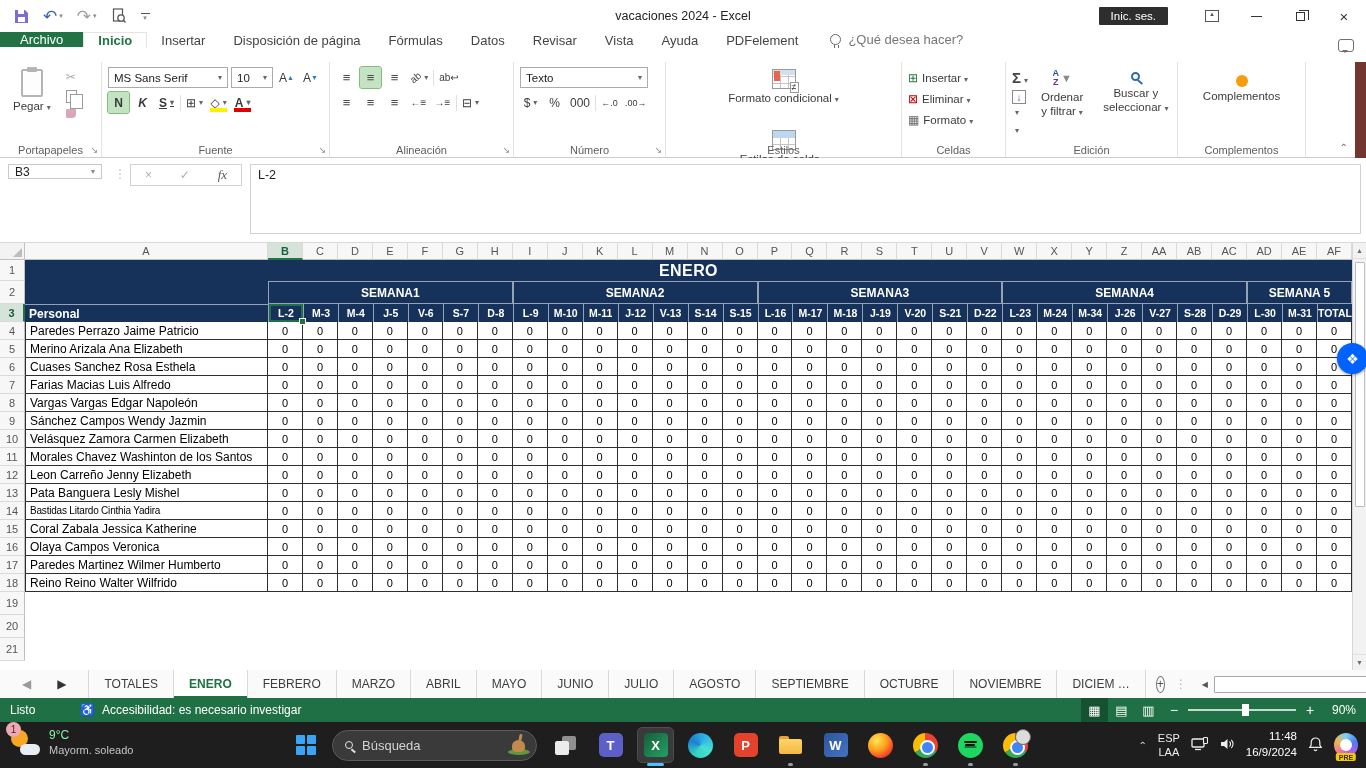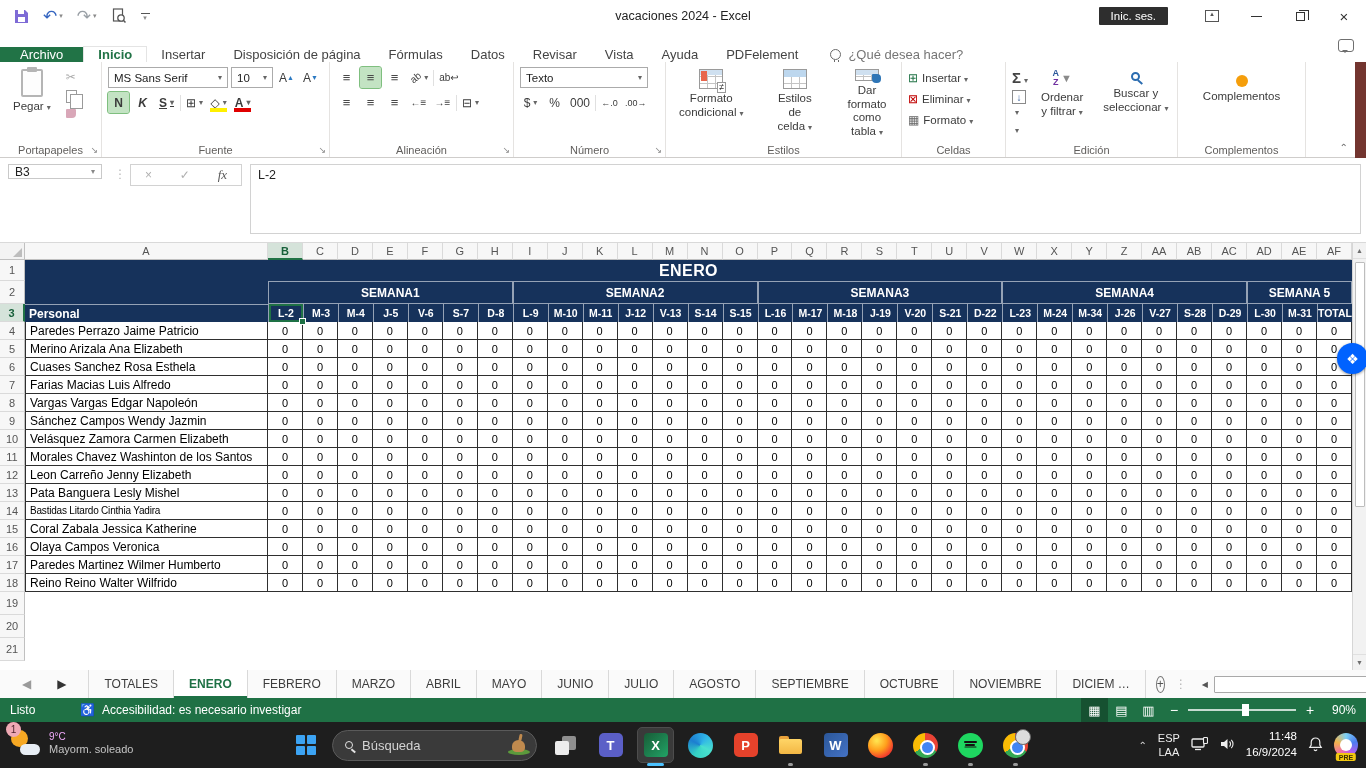--- a/index.html
+++ b/index.html
@@ -17,21 +17,21 @@
   .tb-right{margin-left:auto;display:flex;align-items:center;gap:0;z-index:2}
   .signin{background:#2E2E2E;color:#fff;font-size:11.5px;padding:3px 12px;border-radius:1px;margin-right:22px}
   .wbtn{width:44px;height:30px;display:flex;align-items:center;justify-content:center;color:#333}
   .ropt{width:14px;height:12px;border:1px solid #555;display:flex;align-items:flex-start;justify-content:center;font-size:7px;line-height:5px;color:#555}
   .minim{width:11px;height:1px;background:#333}
   .restore{width:9px;height:9px;border:1px solid #333;position:relative}
   .restore::after{content:"";position:absolute;left:2px;top:-3px;width:9px;height:9px;border:1px solid #333;border-left:none;border-bottom:none}
   .closex{font-size:15px;color:#333}
 
   
-  .tabrow{height:30px;display:flex;align-items:flex-end;background:#fff;position:relative}
+  .tabrow{height:30px;display:flex;align-items:flex-start;background:#fff;position:relative}
   .file-tab{background:#217346;color:#fff;padding:0 20px;display:flex;align-items:center;font-size:13px}
   .rtab{padding:0 14px;display:flex;align-items:center;font-size:13px;color:#444;white-space:nowrap}
   .rtab.active{color:#217346;background:#fff;border:1px solid #e4e4e4;border-bottom:none;font-weight:bold}
   .tellme{display:flex;align-items:center;gap:7px;margin-left:18px;color:#767676;font-size:13px}
   .bulb{width:11px;height:11px;border:1.5px solid #6a6a6a;border-radius:50%;position:relative}
   .bulb::after{content:"";position:absolute;left:2.5px;bottom:-4px;width:3px;height:3px;border-left:1.5px solid #6a6a6a;border-right:1.5px solid #6a6a6a}
   .comment-ic{position:absolute;right:12px;top:7px;width:16px;height:13px;border:1.5px solid #6f6f6f;border-radius:3px}
   .comment-ic::after{content:"";position:absolute;left:3px;bottom:-5px;border:3px solid transparent;border-top-color:#6f6f6f}
 
   
@@ -135,21 +135,21 @@
   .zthumb{position:absolute;left:54px;top:-5px;width:7px;height:12px;background:#fff}
   .zpct{width:44px;text-align:center;font-size:12px}
 
   
   .taskbar{height:46px;background:#1E1E1E;position:relative;display:flex;align-items:center}
   .weather{position:absolute;left:10px;top:5px;display:flex;align-items:center;gap:9px}
   .wicon{width:30px;height:30px;position:relative}
   .wsun{position:absolute;left:1px;top:3px;width:17px;height:17px;border-radius:50%;background:#F6A823}
   .wcloud{position:absolute;right:0;bottom:2px;width:20px;height:11px;border-radius:7px;background:#E8EEF5}
   .wbadge{position:absolute;left:-4px;top:-5px;width:15px;height:15px;border-radius:50%;background:#EFA9B4;color:#4c1f2a;font-size:10px;display:flex;align-items:center;justify-content:center;z-index:2}
-  .wtemp{color:#f0abfc;font-size:10px;line-height:1.3}
+  .wtemp{color:#86efac;font-size:12px;line-height:1.3}
   .wcond{color:#c4c4c4;font-size:11px}
   .center-cluster{position:absolute;left:286px;display:flex;align-items:center;height:46px}
   .start{width:40px;display:flex;align-items:center;justify-content:center}
   .winlogo{display:grid;grid-template-columns:9px 9px;grid-template-rows:9px 9px;gap:2px}
   .winlogo i{background:#3CA4F4;border-radius:1px}
   .searchpill{width:205px;height:31px;border-radius:16px;background:#3A3A3A;border:1px solid #5a5a5a;display:flex;align-items:center;padding:0 5px 0 12px;gap:9px;margin:0 6px}
   .smag{width:8px;height:8px;border:1.5px solid #e3e3e3;border-radius:50%;position:relative;flex:none}
   .smag::after{content:"";position:absolute;right:-4px;bottom:-3px;width:5px;height:1.5px;background:#e3e3e3;transform:rotate(40deg)}
   .stext{color:#d3d3d3;font-size:13px;flex:1}
   .sanimal{width:24px;height:22px;position:relative;flex:none}
@@ -337,21 +337,21 @@
       <span class="btn-sm">%</span>
       <span class="btn-sm" style="font-size:12px">000</span>
       <span style="width:1px;height:16px;background:#e0e0e0"></span>
       <span class="btn-sm" style="font-size:9px">←.0</span>
       <span class="btn-sm" style="font-size:9px">.00→</span>
     </div>
     <span class="glabel">Número</span>
     <span class="launcher">↘</span>
   </div>
 
-  <div class="rgroup" style="width:236px;flex-direction:row;gap:20px">
+  <div class="rgroup" style="width:236px;flex-direction:column;gap:20px">
     <div class="bigbtn">
       <span class="mini-table cf"></span>
       <span class="dd">Formato condicional</span>
     </div>
     <div class="bigbtn">
       <span class="mini-table cs"></span>
       <span class="dd">Estilos de celda</span>
     </div>
     <div class="bigbtn">
       <span class="mini-table ft"></span>

